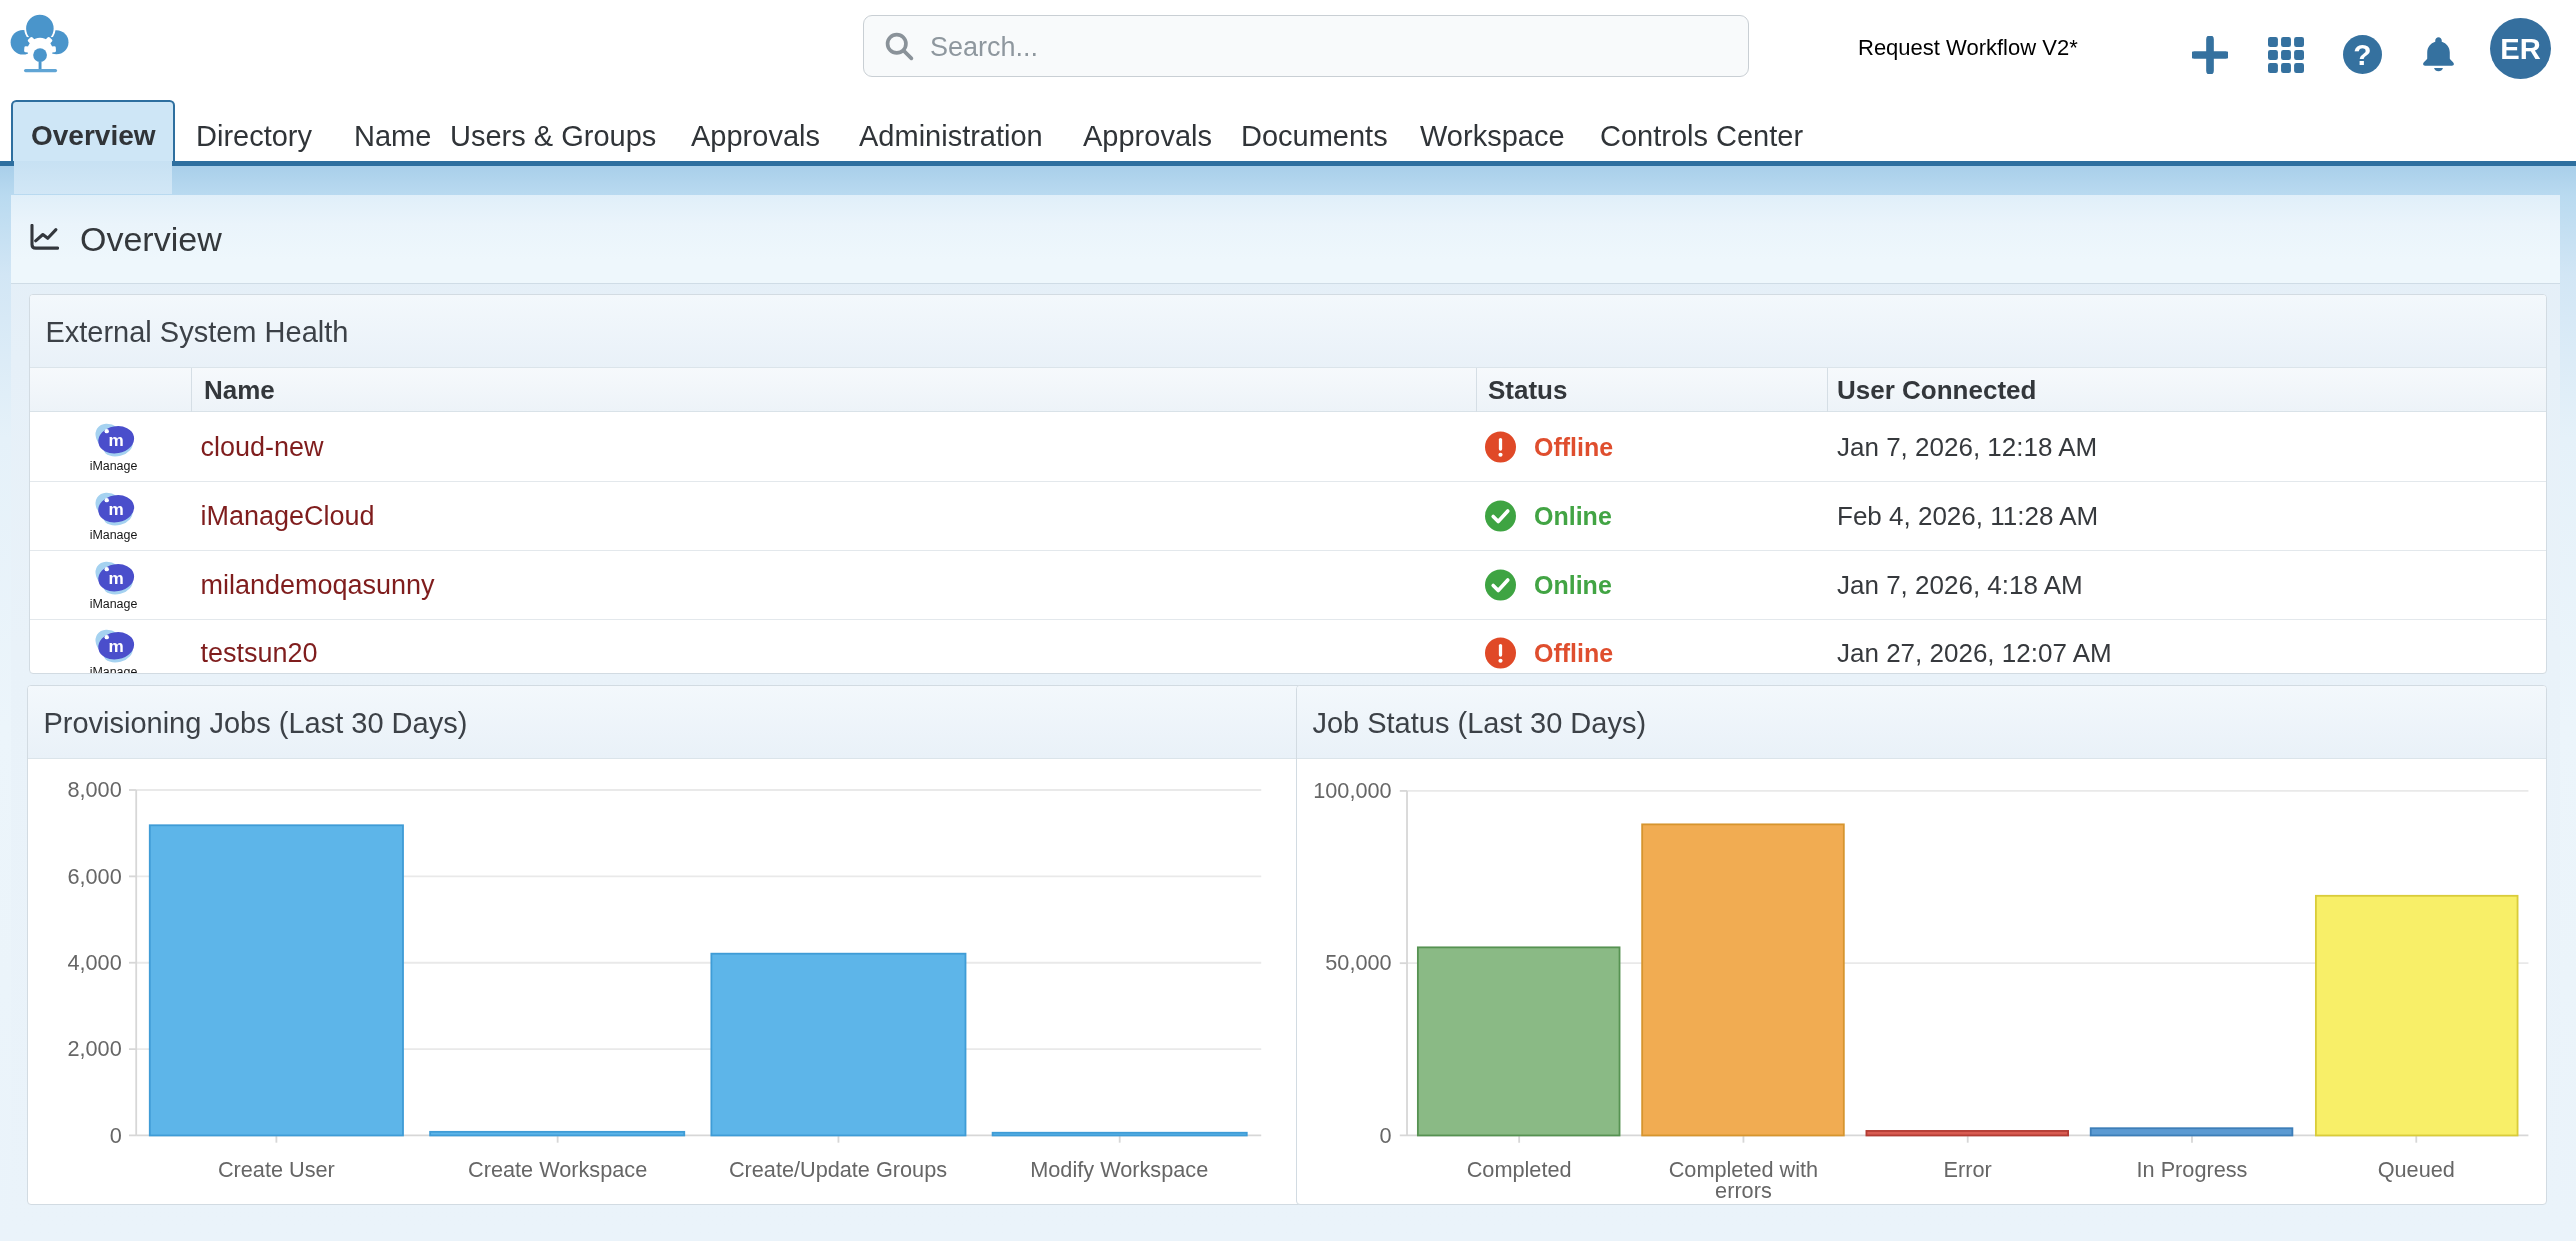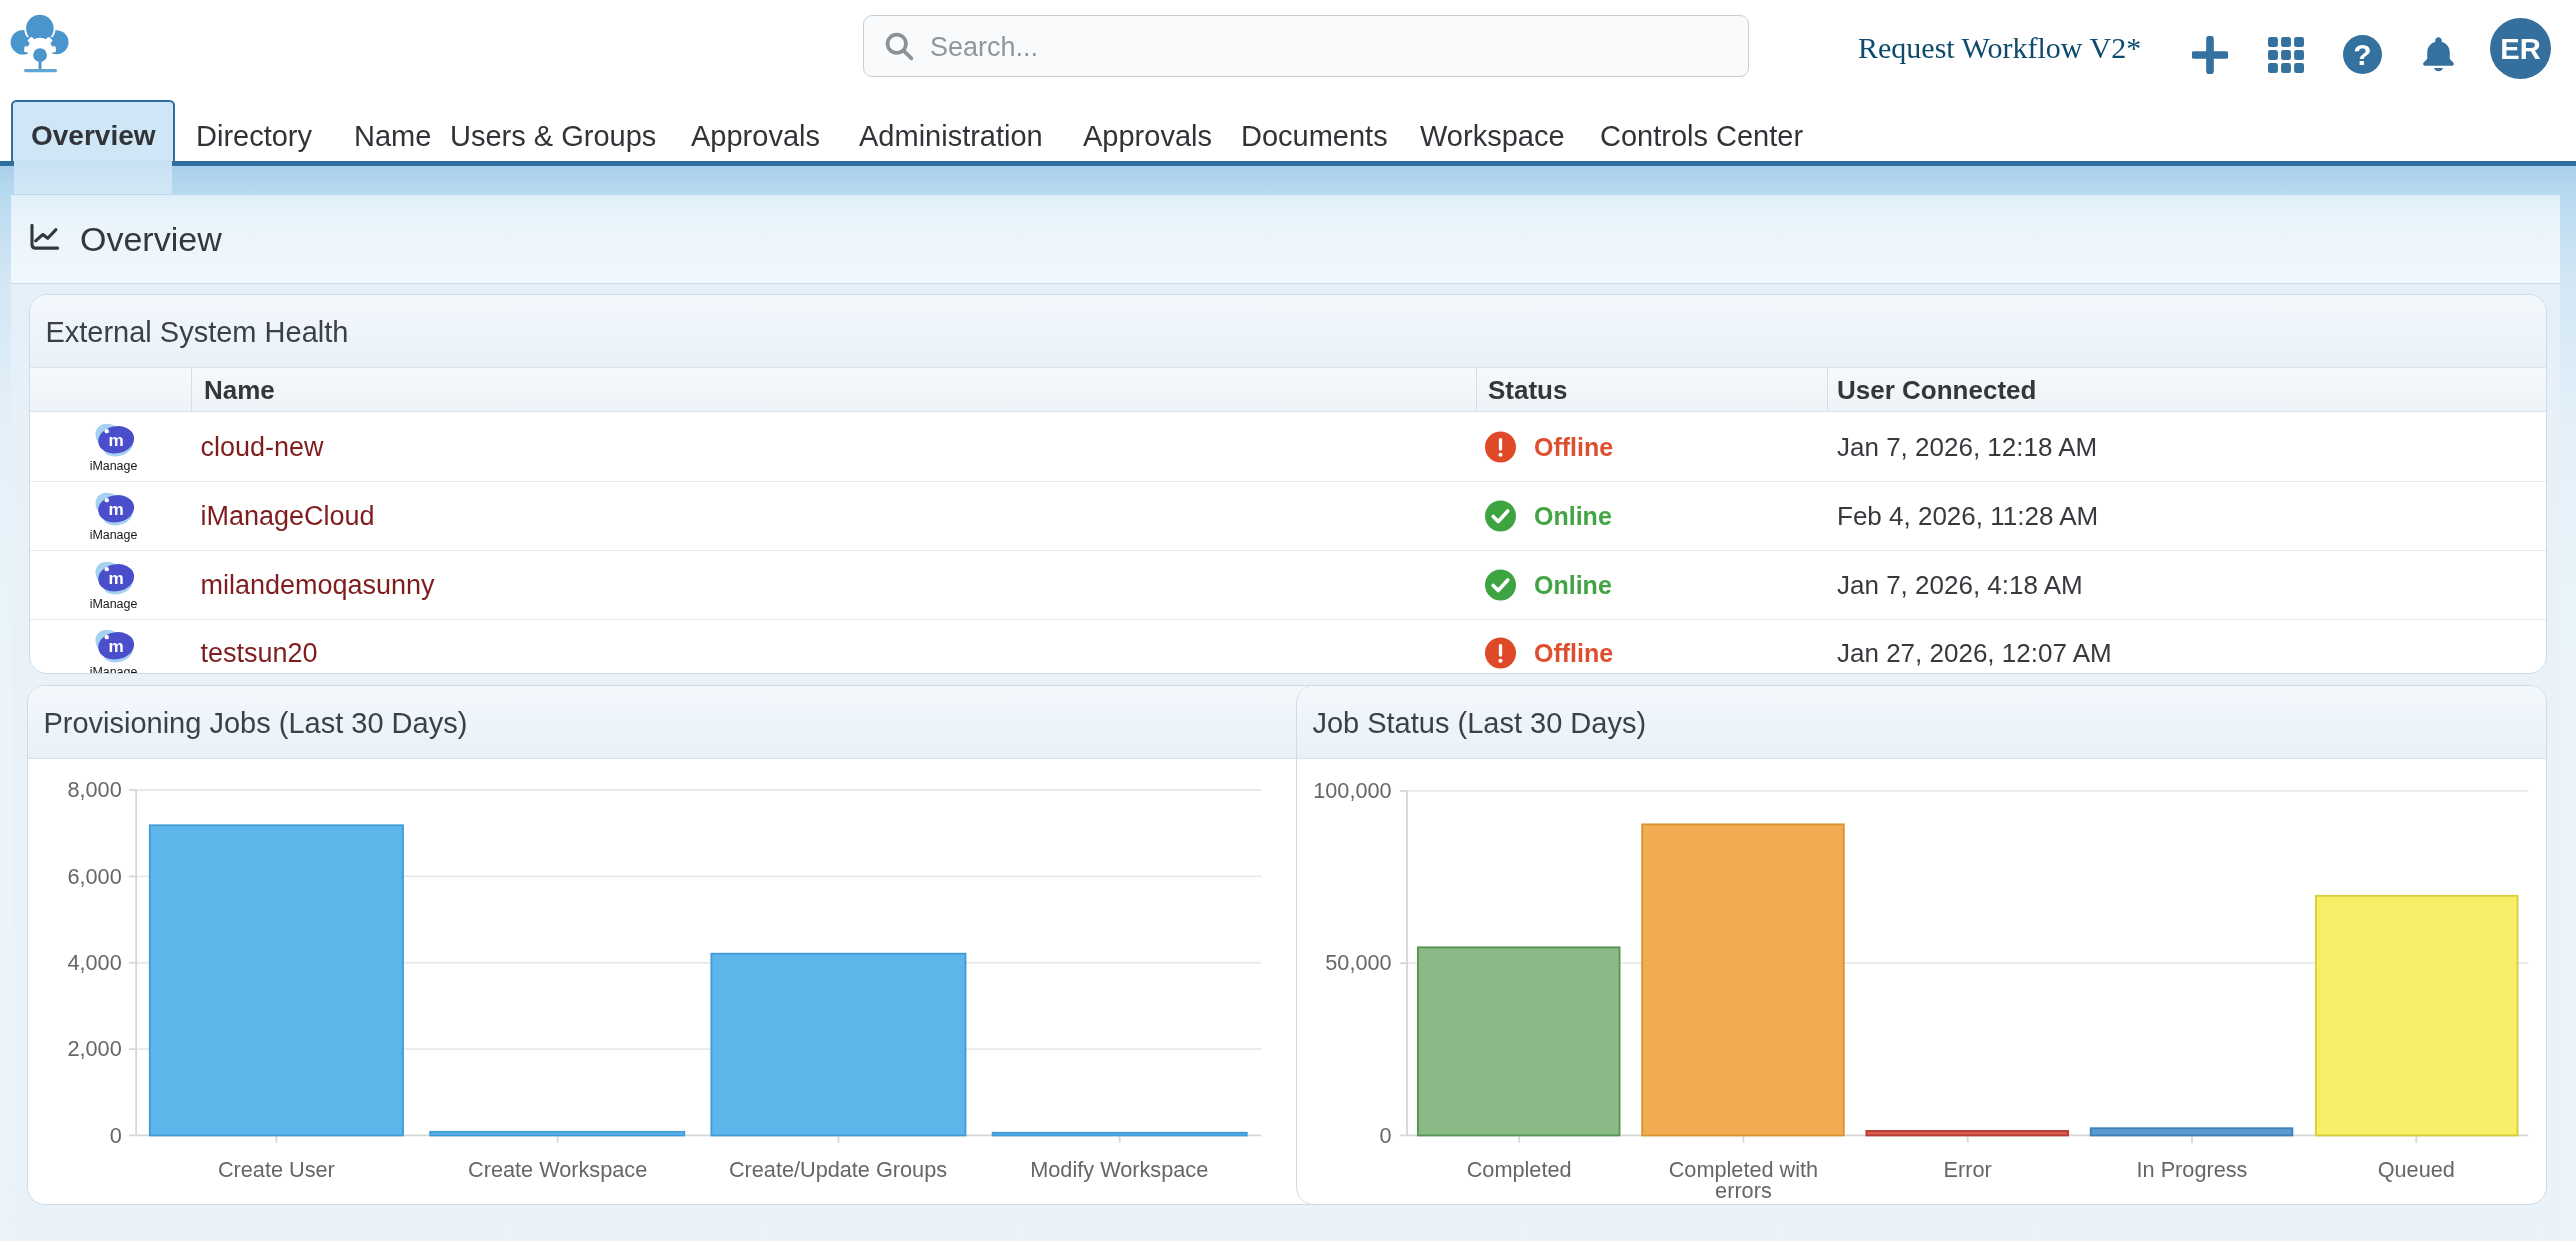--- a/index.html
+++ b/index.html
@@ -8,31 +8,31 @@
 #page { position:relative; width:2576px; height:1242px; }
 
 #bg-band { left:0; top:166px; width:2576px; height:1076px;
   background:linear-gradient(180deg,#a9cfea 0px,#b9daf0 29px,#d2e6f5 109px,#e5f1f9 272px,#ecf5fb 561px,#ebf4fa 815px,#eaf3fa 1076px); }
 #panel { left:11px; top:195px; width:2549px; height:1047px; background:linear-gradient(180deg,#e3eef7 0,#e6f0f8 163px,#e9f2f9 453px,#eaf3fa 1047px); border:none; }
 #panel-hdr { left:11px; top:195px; width:2549px; height:89px; background:linear-gradient(180deg,#e0eff9 0,#eaf4fb 29px,#eef7fc 65px,#eef7fc 89px); border:none; border-bottom:0.9px solid #cfdce6; }
 
 #search { left:863px; top:15.4px; width:886px; height:62px; background:#f8fafb; border:1.8px solid #c9cfd4; border-radius:9px; }
 #search-txt { left:930px; top:47px; font-size:27px; color:#8e979e; transform:translateY(-50%);text-align:right; }
 
-#rwv2 { left:1858px; top:48px; transform:translateY(-50%); font-size:30px; color:#0c4a6e;font-family:Liberation Serif, serif; }
+#rwv2 { left:1858px; top:48px; transform:translateY(-50%); font-size:22px; color:#000000; }
 
 #tabbar { left:0; top:98px; width:2576px; height:63px; background:#fff; }
 #tabline { left:0; top:161px; width:2576px; height:4.5px; background:#2e6f9f; }
 .tab { position:absolute; top:98px; height:63px; line-height:76px; font-size:29px; color:#303438; white-space:nowrap; }
 #tab-sel { left:11px; top:100px; width:164px; height:62px; background:#cee6f6; border:2.7px solid #2e6f9f; border-bottom:none; border-radius:5.4px 5.4px 0 0; }
 #tab-tail { left:13.6px; top:161px; width:158px; height:33px; background:linear-gradient(180deg,#c7e1f3,#d2e7f6); z-index:5; }
 
 #ov-title { left:80px; top:239px; transform:translateY(-50%); font-size:34px; color:#34383c; }
 
-.card { position:absolute; background:#fff; border:0.9px solid #d2dbe2; border-radius:18px; overflow:hidden; }
+.card { position:absolute; background:#fff; border:0.9px solid #d2dbe2; border-radius:4px; overflow:hidden; }
 .card-hdr { position:absolute; left:0; top:0; width:100%; background:linear-gradient(180deg,#f3f8fc,#e9f1f8); border-bottom:0.9px solid #dbe4ea; }
 .card-title { position:absolute; left:15.4px; font-size:29px; color:#3c4147; transform:translateY(-50%); }
 #card-table { left:29px; top:294px; width:2518px; height:380px; }
 #card-chart1 { left:27px; top:685px; width:1385px; height:520px; }
 #card-chart2 { left:1296px; top:685px; width:1251px; height:520px; }
 
 .th { position:absolute; font-size:26px; font-weight:bold; color:#33373b; transform:translateY(-50%); }
 .vline { position:absolute; width:0.9px; background:#d5dee5; }
 .rowline { position:absolute; left:0; width:100%; height:0.9px; background:#e3e8ec; }
 .link { position:absolute; font-size:27px; color:#7f1d1d; margin-left:-3.6px; transform:translateY(-50%); }

